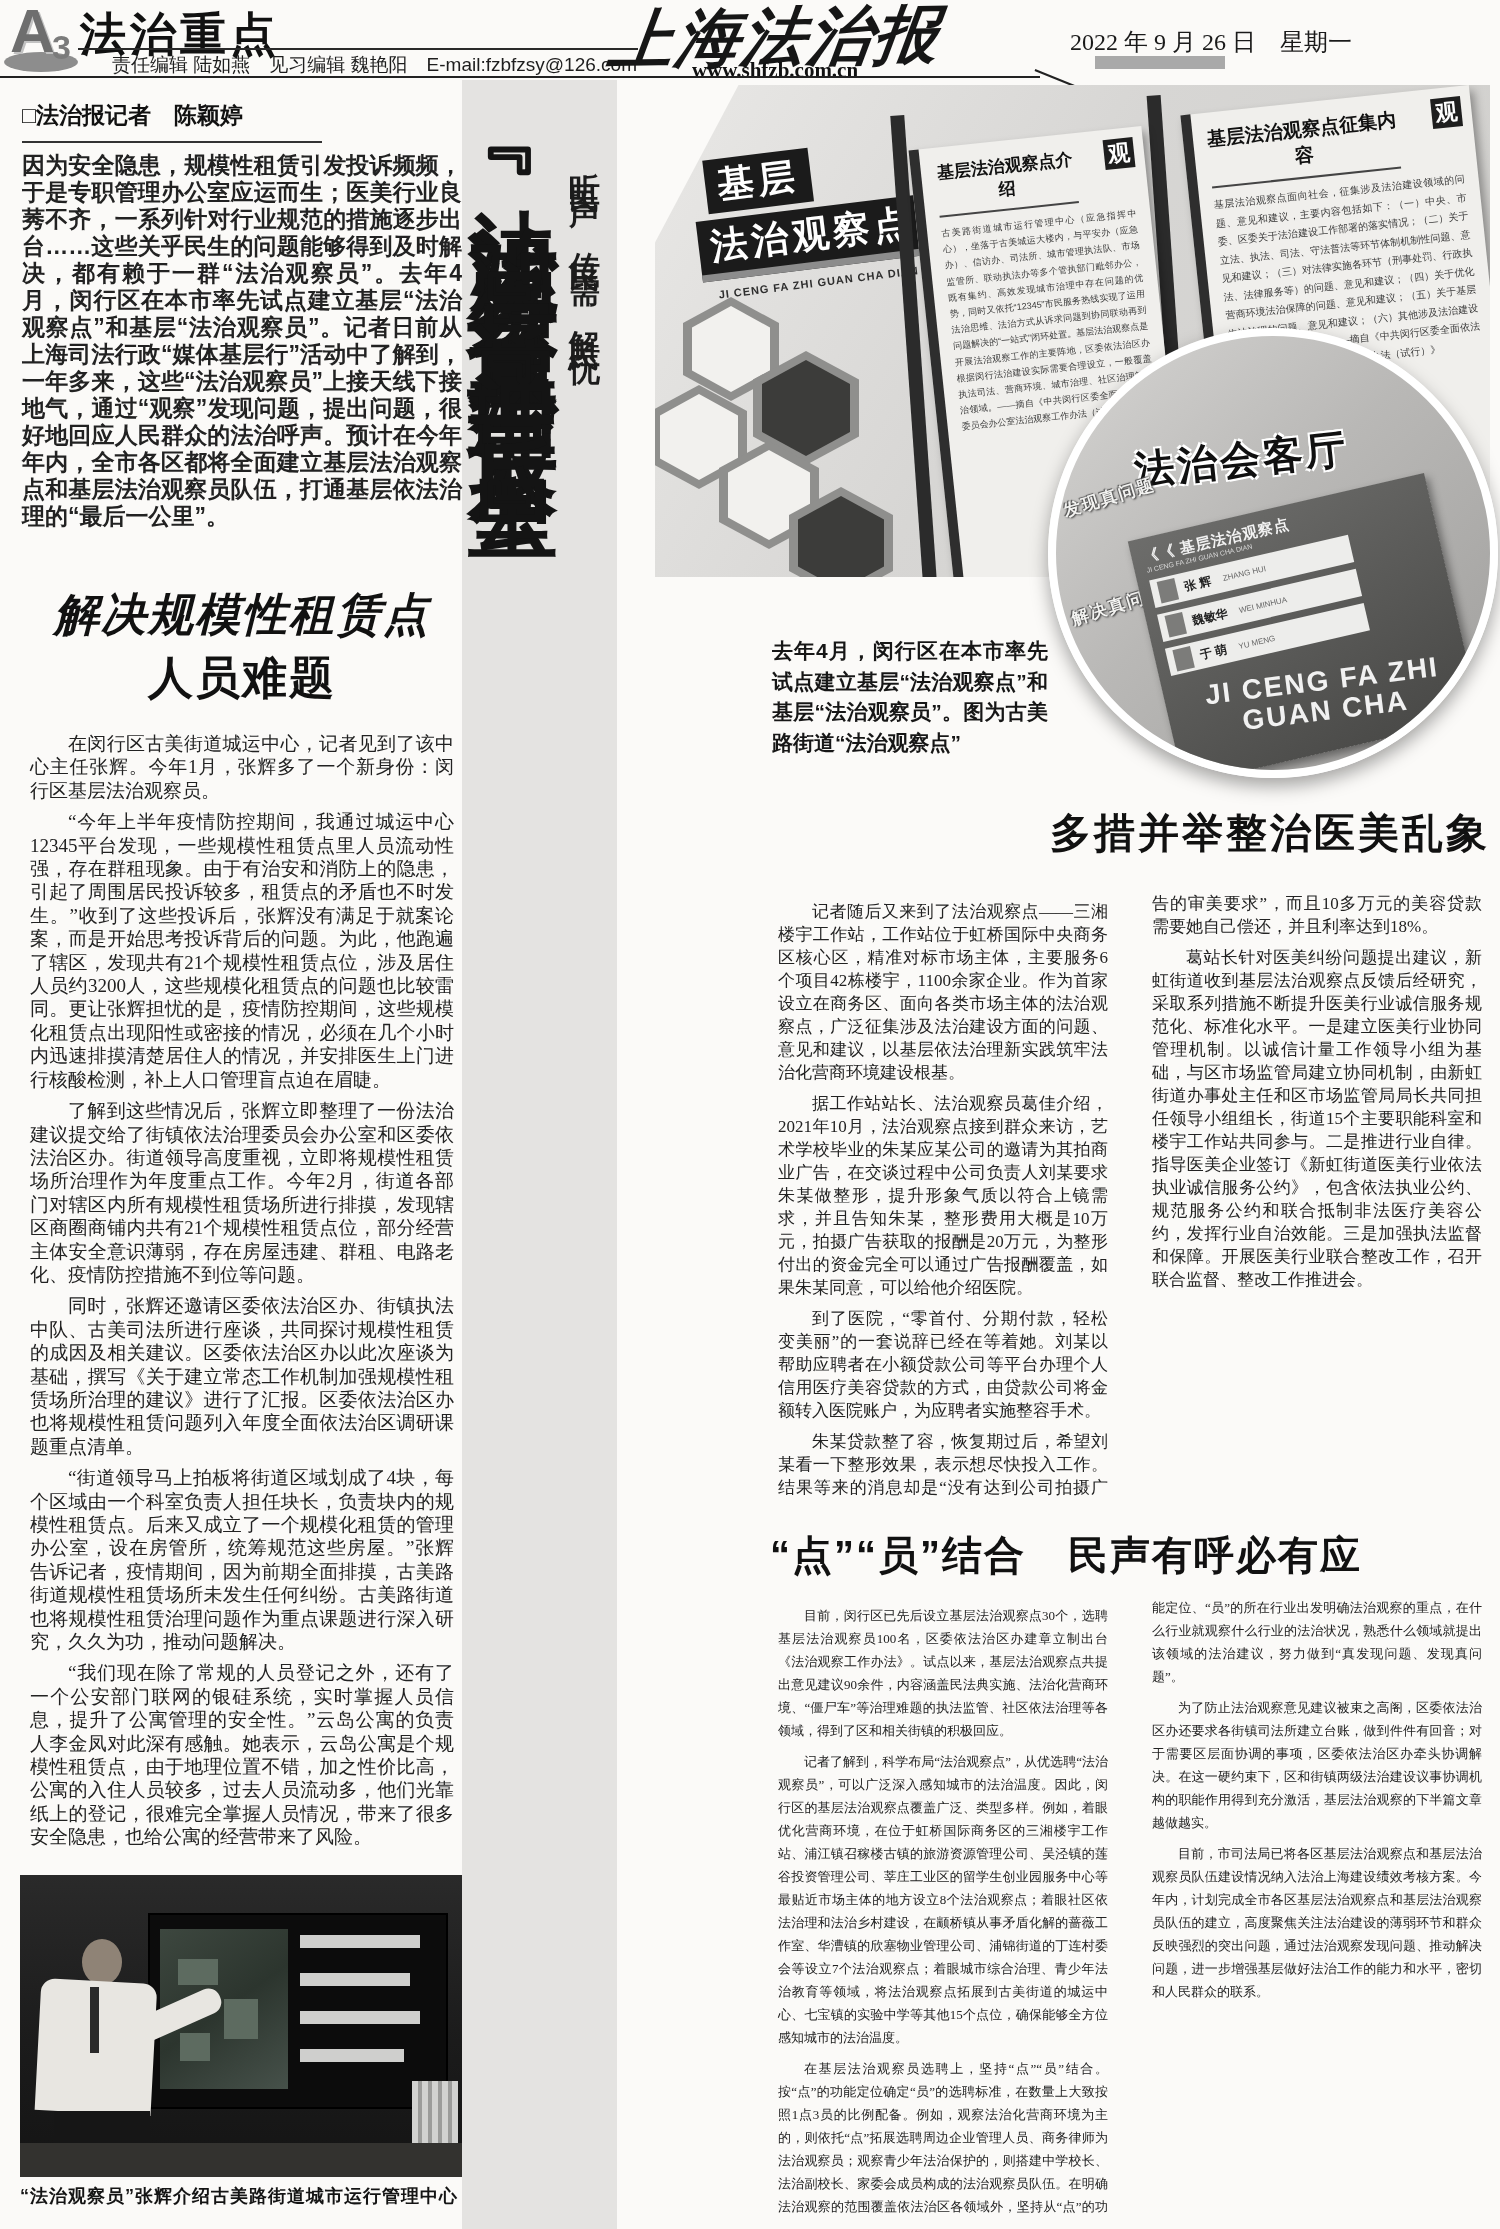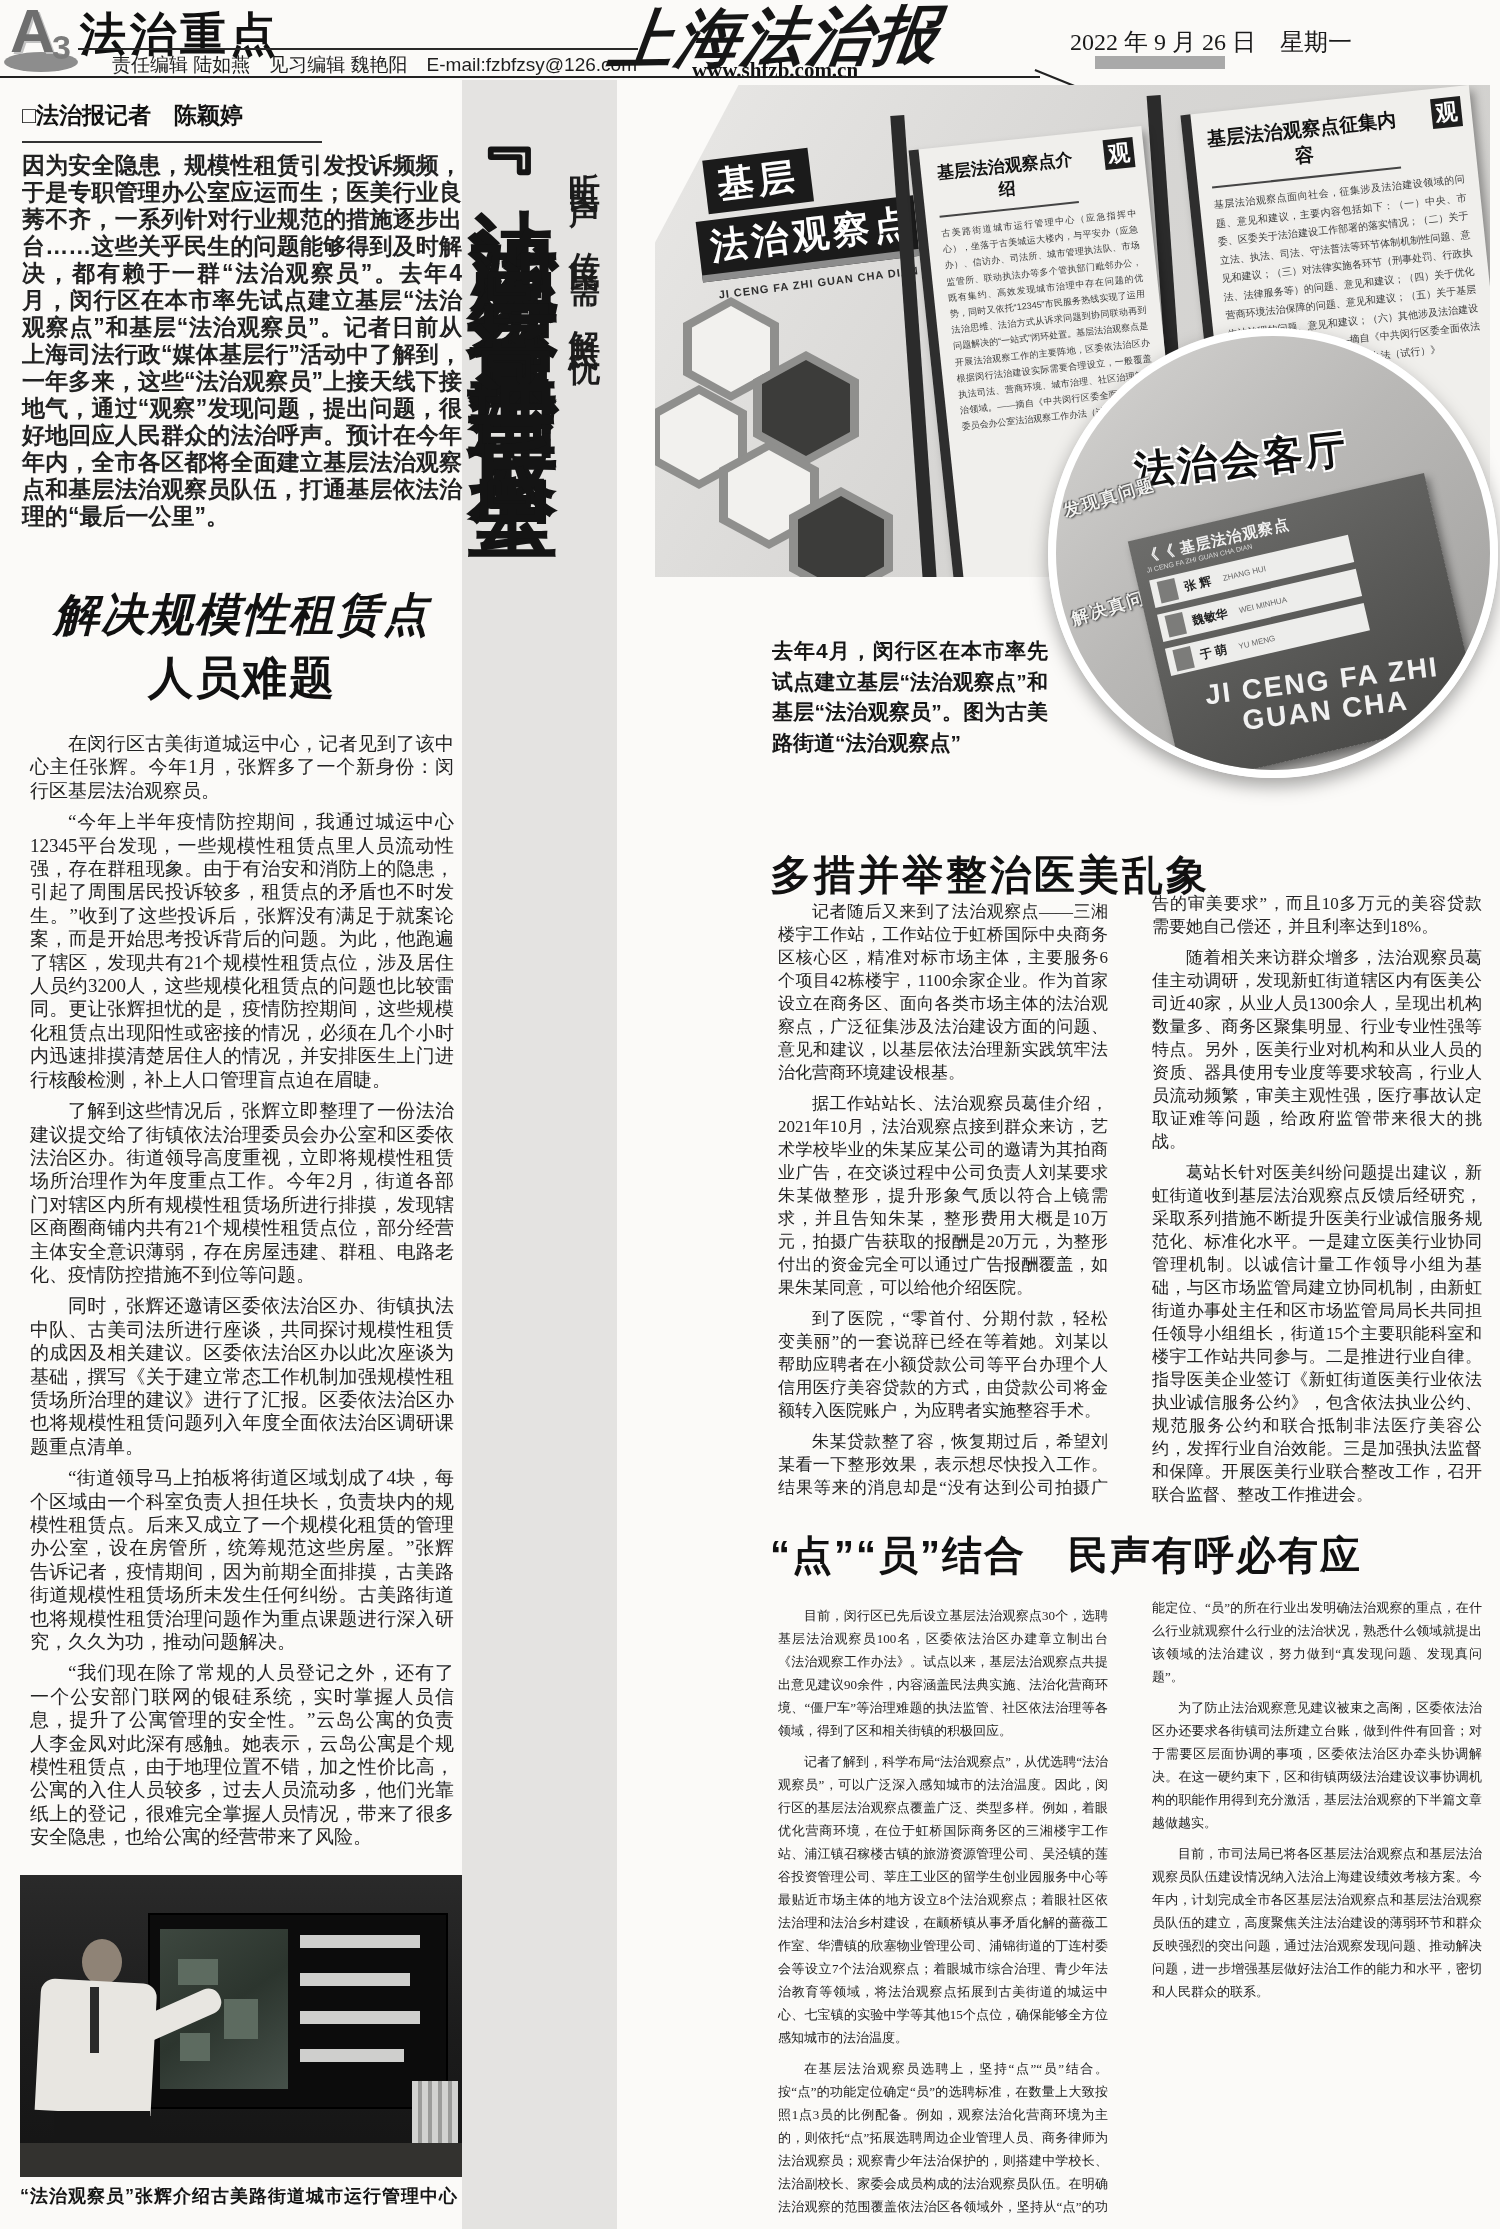--- a/index.html
+++ b/index.html
@@ -63,21 +63,21 @@
   .bcard{display:flex;gap:8px;align-items:center;background:#ededeb;margin-top:7px;padding:3px 7px;width:190px;}
   .bphoto{width:18px;height:22px;background:#7c7c7a;flex:none;}
   .bname{font-size:12px;font-weight:bold;color:#222;}
   .bpin{font-size:8px;color:#666;margin-left:4px;}
   .phrase{position:absolute;transform:rotate(-17deg);font-size:17px;font-weight:bold;color:#f3f3f1;
           text-shadow:1px 1px 2px #333,-1px -1px 1px #555;letter-spacing:2px;}
   .bigpin{position:absolute;left:150px;top:330px;transform:rotate(-7deg);font-size:28px;font-weight:900;
           color:rgba(255,255,255,.92);letter-spacing:2px;line-height:30px;}
   .capTop{left:772px;top:636px;width:276px;font-size:21px;font-weight:bold;line-height:30.5px;color:#161616;text-align:justify;}
   
-  .t2{left:770px;top:848px;width:720px;text-align:left;font-size:41px;font-weight:bold;letter-spacing:3px;}
+  .t2{left:770px;top:806px;width:720px;text-align:right;font-size:41px;font-weight:bold;letter-spacing:3px;}
   .body2{left:770px;top:892px;width:720px;height:628px;column-count:2;column-gap:28px;column-fill:auto;
          font-size:17px;line-height:23px;color:#222;overflow:hidden;}
   .t3{left:770px;top:1528px;width:720px;text-align:left;font-size:40px;font-weight:bold;letter-spacing:2px;}
   .body3{left:770px;top:1596px;width:720px;height:633px;column-count:2;column-gap:28px;column-fill:auto;
          font-size:13px;line-height:23px;color:#222;overflow:hidden;}
   
   .photoBot{left:20px;top:1875px;width:442px;height:302px;background:linear-gradient(180deg,#2a2a2a 0%,#1b1b1b 55%,#141414 100%);overflow:hidden;}
   .screen{position:absolute;left:128px;top:38px;width:296px;height:192px;background:#0c0c0c;border:2px solid #000;}
   .mapblock{position:absolute;left:10px;top:14px;width:128px;height:160px;
             background:linear-gradient(145deg,#3d473f 0%,#2c352e 50%,#46514a 100%);}
@@ -226,21 +226,20 @@
   </div>
 
   <div class="abs capTop">去年4月，闵行区在本市率先试点建立基层“法治观察点”和基层“法治观察员”。图为古美路街道“法治观察点”</div>
 
   <div class="abs t2">多措并举整治医美乱象</div>
   <div class="abs body2 serif just">
     <p class="np">记者随后又来到了法治观察点——三湘楼宇工作站，工作站位于虹桥国际中央商务区核心区，精准对标市场主体，主要服务6个项目42栋楼宇，1100余家企业。作为首家设立在商务区、面向各类市场主体的法治观察点，广泛征集涉及法治建设方面的问题、意见和建议，以基层依法治理新实践筑牢法治化营商环境建设根基。</p>
     <p class="np">据工作站站长、法治观察员葛佳介绍，2021年10月，法治观察点接到群众来访，艺术学校毕业的朱某应某公司的邀请为其拍商业广告，在交谈过程中公司负责人刘某要求朱某做整形，提升形象气质以符合上镜需求，并且告知朱某，整形费用大概是10万元，拍摄广告获取的报酬是20万元，为整形付出的资金完全可以通过广告报酬覆盖，如果朱某同意，可以给他介绍医院。</p>
     <p class="np">到了医院，“零首付、分期付款，轻松变美丽”的一套说辞已经在等着她。刘某以帮助应聘者在小额贷款公司等平台办理个人信用医疗美容贷款的方式，由贷款公司将金额转入医院账户，为应聘者实施整容手术。</p>
     <p class="np">朱某贷款整了容，恢复期过后，希望刘某看一下整形效果，表示想尽快投入工作。结果等来的消息却是“没有达到公司拍摄广告的审美要求”，而且10多万元的美容贷款需要她自己偿还，并且利率达到18%。</p>
-    <p class="np">随着相关来访群众增多，法治观察员葛佳主动调研，发现新虹街道辖区内有医美公司近40家，从业人员1300余人，呈现出机构数量多、商务区聚集明显、行业专业性强等特点。另外，医美行业对机构和从业人员的资质、器具使用专业度等要求较高，行业人员流动频繁，审美主观性强，医疗事故认定取证难等问题，给政府监管带来很大的挑战。</p>
     <p class="np">葛站长针对医美纠纷问题提出建议，新虹街道收到基层法治观察点反馈后经研究，采取系列措施不断提升医美行业诚信服务规范化、标准化水平。一是建立医美行业协同管理机制。以诚信计量工作领导小组为基础，与区市场监管局建立协同机制，由新虹街道办事处主任和区市场监管局局长共同担任领导小组组长，街道15个主要职能科室和楼宇工作站共同参与。二是推进行业自律。指导医美企业签订《新虹街道医美行业依法执业诚信服务公约》，包含依法执业公约、规范服务公约和联合抵制非法医疗美容公约，发挥行业自治效能。三是加强执法监督和保障。开展医美行业联合整改工作，召开联合监督、整改工作推进会。</p>
   </div>
 
   <div class="abs t3">“点”“员”结合　民声有呼必有应</div>
   <div class="abs body3 serif just">
     <p class="np">目前，闵行区已先后设立基层法治观察点30个，选聘基层法治观察员100名，区委依法治区办建章立制出台《法治观察工作办法》。试点以来，基层法治观察点共提出意见建议90余件，内容涵盖民法典实施、法治化营商环境、“僵尸车”等治理难题的执法监管、社区依法治理等各领域，得到了区和相关街镇的积极回应。</p>
     <p class="np">记者了解到，科学布局“法治观察点”，从优选聘“法治观察员”，可以广泛深入感知城市的法治温度。因此，闵行区的基层法治观察点覆盖广泛、类型多样。例如，着眼优化营商环境，在位于虹桥国际商务区的三湘楼宇工作站、浦江镇召稼楼古镇的旅游资源管理公司、吴泾镇的莲谷投资管理公司、莘庄工业区的留学生创业园服务中心等最贴近市场主体的地方设立8个法治观察点；着眼社区依法治理和法治乡村建设，在颛桥镇从事矛盾化解的蔷薇工作室、华漕镇的欣塞物业管理公司、浦锦街道的丁连村委会等设立7个法治观察点；着眼城市综合治理、青少年法治教育等领域，将法治观察点拓展到古美街道的城运中心、七宝镇的实验中学等其他15个点位，确保能够全方位感知城市的法治温度。</p>
     <p class="np">在基层法治观察员选聘上，坚持“点”“员”结合。按“点”的功能定位确定“员”的选聘标准，在数量上大致按照1点3员的比例配备。例如，观察法治化营商环境为主的，则依托“点”拓展选聘周边企业管理人员、商务律师为法治观察员；观察青少年法治保护的，则搭建中学校长、法治副校长、家委会成员构成的法治观察员队伍。在明确法治观察的范围覆盖依法治区各领域外，坚持从“点”的功能定位、“员”的所在行业出发明确法治观察的重点，在什么行业就观察什么行业的法治状况，熟悉什么领域就提出该领域的法治建议，努力做到“真发现问题、发现真问题”。</p>
     <p class="np">为了防止法治观察意见建议被束之高阁，区委依法治区办还要求各街镇司法所建立台账，做到件件有回音；对于需要区层面协调的事项，区委依法治区办牵头协调解决。在这一硬约束下，区和街镇两级法治建设议事协调机构的职能作用得到充分激活，基层法治观察的下半篇文章越做越实。</p>
     <p class="np">目前，市司法局已将各区基层法治观察点和基层法治观察员队伍建设情况纳入法治上海建设绩效考核方案。今年内，计划完成全市各区基层法治观察点和基层法治观察员队伍的建立，高度聚焦关注法治建设的薄弱环节和群众反映强烈的突出问题，通过法治观察发现问题、推动解决问题，进一步增强基层做好法治工作的能力和水平，密切和人民群众的联系。</p>

